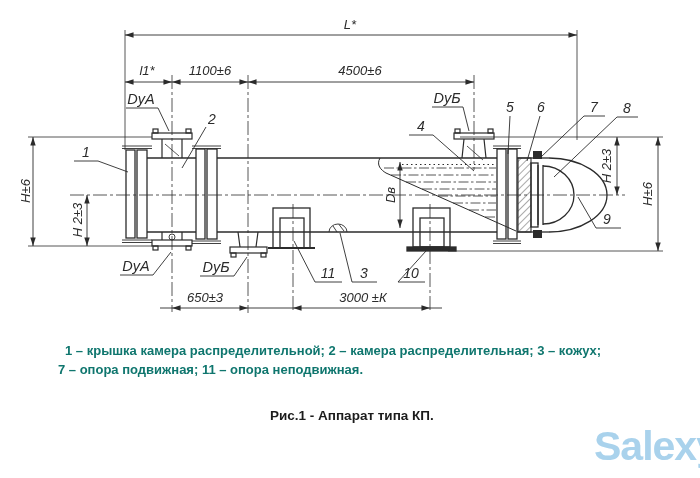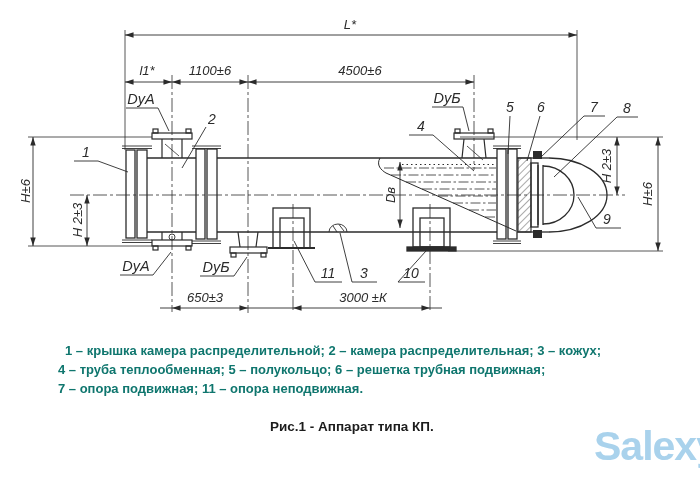--- a/index.html
+++ b/index.html
@@ -5,21 +5,21 @@
   html,body{margin:0;padding:0;background:#ffffff;}
   #page{position:relative;width:700px;height:478px;background:#ffffff;overflow:hidden;
         font-family:"Liberation Sans",sans-serif;}
   svg text{font-family:"Liberation Sans",sans-serif;fill:#2b2b2b;}
   .dim{font-style:italic;font-size:13px;}
   .pn{font-style:italic;font-size:14px;}
   .noz{font-style:italic;font-size:14.5px;}
   #legend{position:absolute;left:58px;top:341px;color:#0f766e;
           font-size:13px;font-weight:bold;line-height:19px;white-space:nowrap;}
   .legend-line:first-child{padding-left:7px;}
-  #caption{position:absolute;left:270px;top:419px;color:#1c1c1c;
+  #caption{position:absolute;left:270px;top:408px;color:#1c1c1c;
            font-size:13.5px;font-weight:bold;white-space:nowrap;}
   #watermark{position:absolute;left:556px;top:423px;font-size:41px;font-weight:bold;
              letter-spacing:-1px;color:#a9d2ec;white-space:nowrap;margin-left:38px;}
 </style>
 </head>
 <body>
 
 <div id="page">
 
 <svg width="700" height="335" viewBox="0 0 700 335">
@@ -208,21 +208,20 @@
 
   <text class="noz" x="141" y="104" text-anchor="middle">DуА</text>
   <text class="noz" x="447" y="103" text-anchor="middle">DуБ</text>
   <text class="noz" x="136" y="271" text-anchor="middle">DуА</text>
   <text class="noz" x="216" y="272" text-anchor="middle">DуБ</text>
 </svg>
 
 
 <div id="legend">
   <div class="legend-line">1 – крышка камера распределительной; 2 – камера распределительная; 3 – кожух;</div>
-  <div class="legend-line">4 – труба теплообменная; 5 – полукольцо; 6 – решетка трубная подвижная;</div>
   <div class="legend-line">7 – опора подвижная; 11 – опора неподвижная.</div>
 </div>
 
 <div id="caption">Рис.1 - Аппарат типа КП.</div>
 
 <div id="watermark">Salexy</div>
 
 </div>
 
 </body></html>

